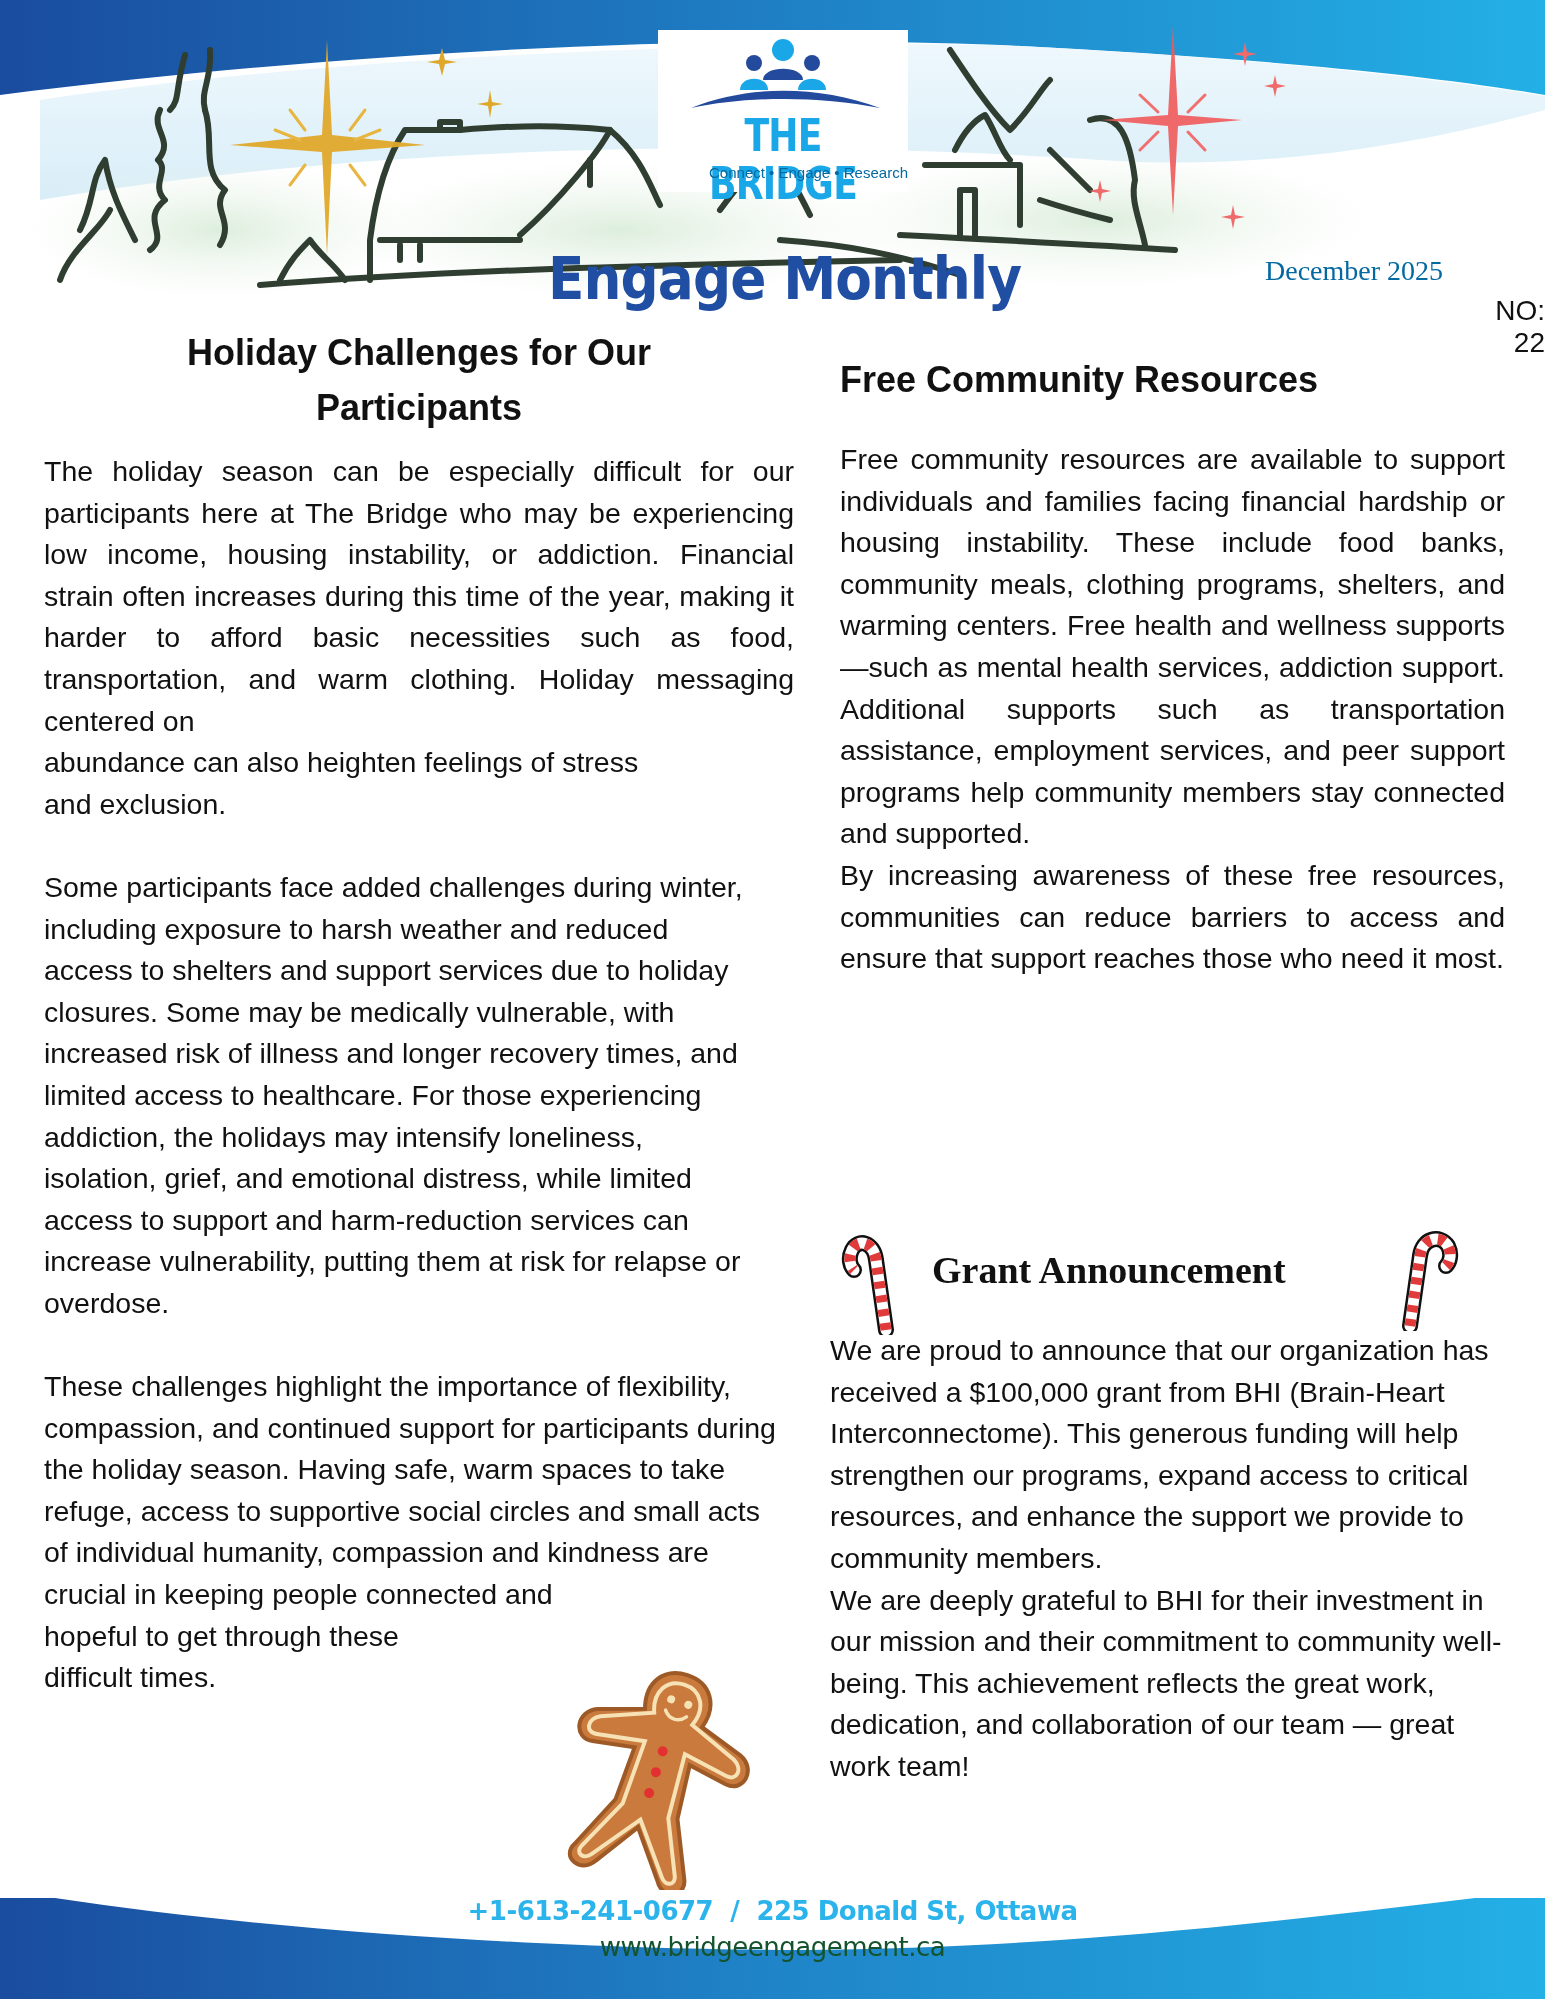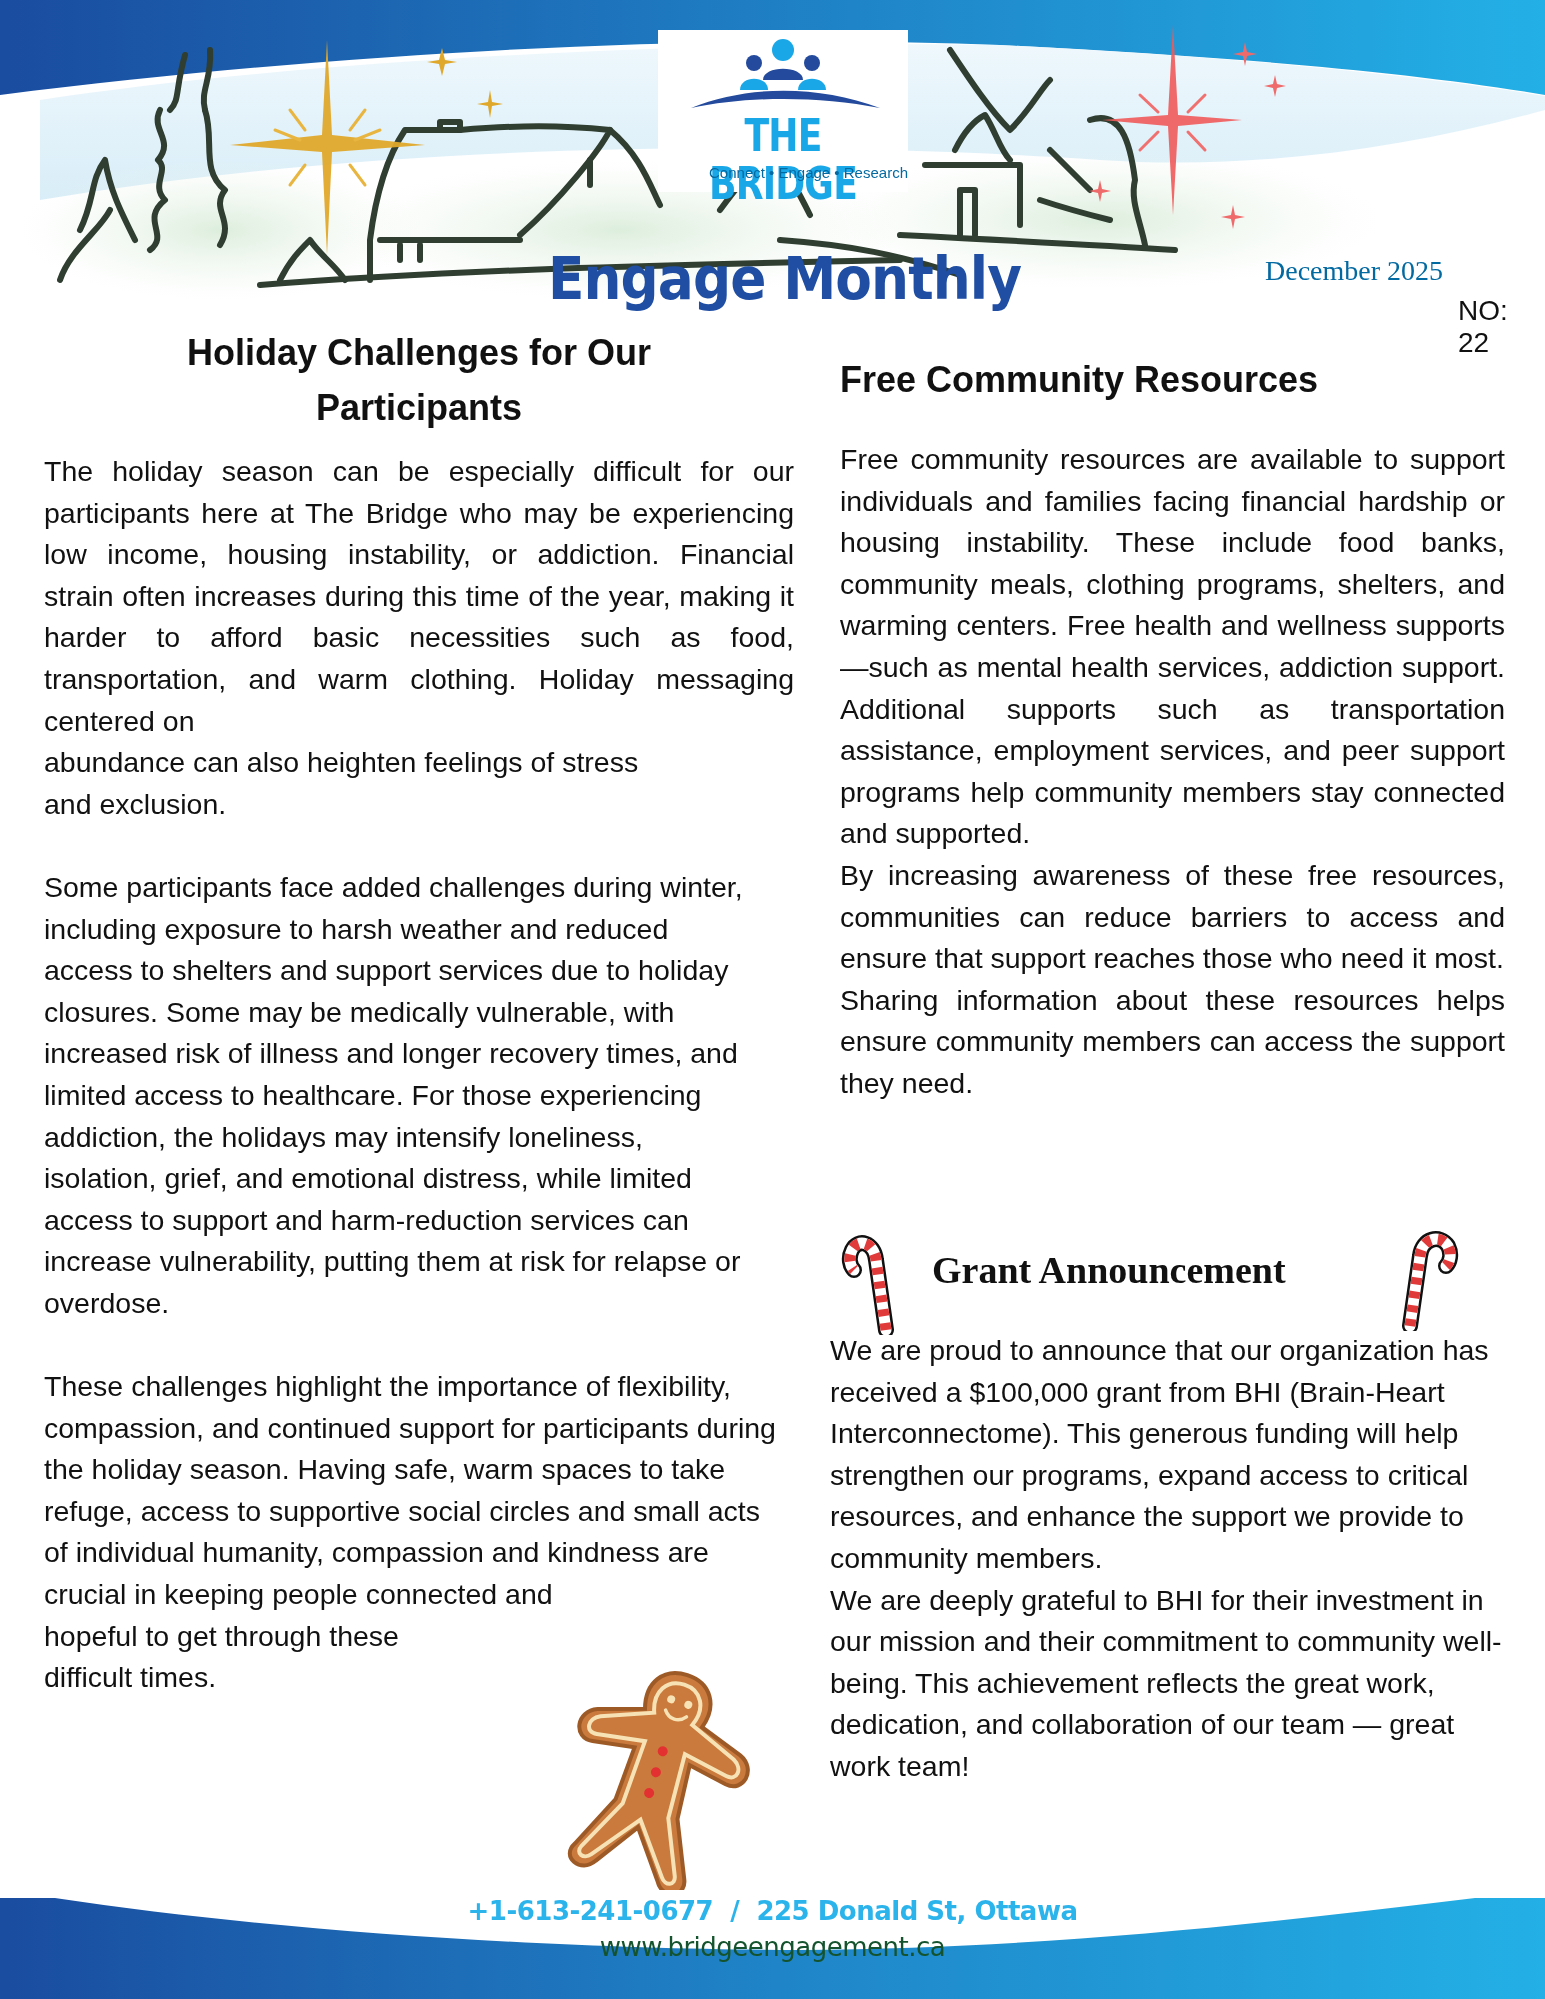--- a/index.html
+++ b/index.html
@@ -14,21 +14,21 @@
   .logo-box svg { position: absolute; left: 0; top: 0; }
   .logo-title { position: absolute; left: 0; top: 82px; width: 250px; text-align: center;
     font-family: "DejaVu Sans", sans-serif; font-weight: bold; font-size: 44px; letter-spacing: -1px;
     color: #1aa7e8; transform: scaleX(0.82); transform-origin: center; line-height: 48px; }
   .logo-tagline { position: absolute; left: 0; top: 134px; width: 250px; text-align: right;
     font-family: "Liberation Sans", sans-serif; font-size: 15px; color: #0369a1; }
 
   .masthead { position: absolute; left: 548px; top: 245px; font-family: "DejaVu Sans", sans-serif;
     font-weight: bold; font-size: 58px; color: #1f4ea3; letter-spacing: -1px; transform: scaleX(0.92); transform-origin: left center; }
   .issue-date { position: absolute; left: 1265px; top: 255px; font-family: Liberation Serif, serif; font-size: 28px; color: #0369a1; }
-  .issue-number { position: absolute; left: 1458px; top: 295px; font-family: "Liberation Sans", sans-serif; font-size: 28px; color: #111; }
+  .issue-number { position: absolute; left: 1458px; top: 295px; font-family: "Liberation Sans", sans-serif; font-size: 28px; color: #111; text-align: right; }
 
   
   .col-left { position: absolute; left: 44px; top: 325px; width: 750px; }
   .col-right { position: absolute; left: 840px; top: 352px; width: 665px; }
 
   h2.section-heading { font-family: "Liberation Sans", sans-serif; font-weight: bold; font-size: 36px; color: #111; line-height: 55px; }
   .left-heading { text-align: center; width: 670px; margin-left: 40px; }
 
   p.body-text { font-family: "Liberation Sans", sans-serif; font-size: 28.5px; line-height: 41.6px; color: #111; }
   p.justify { text-align: justify; text-align-last: left; }
@@ -179,21 +179,20 @@
     <p class="body-text">hopeful to get through these</p>
     <p class="body-text">difficult times.</p>
   </div>
 </div>
 
 <div class="col-right">
   <h2 class="section-heading">Free Community Resources</h2>
   <div class="right-body">
     <p class="body-text justify">Free community resources are available to support individuals and families facing financial hardship or housing instability. These include food banks, community meals, clothing programs, shelters, and warming centers. Free health and wellness supports—such as mental health services, addiction support. Additional supports such as transportation assistance, employment services, and peer support programs help community members stay connected and supported.</p>
     <p class="body-text justify">By increasing awareness of these free resources, communities can reduce barriers to access and ensure that support reaches those who need it most.</p>
-    <p class="body-text justify">Sharing information about these resources helps ensure community members can access the support they need.</p>
   </div>
 </div>
 
 <div class="grant-row">
   <svg class="cane-left" width="70" height="115" viewBox="0 0 70 115">
     <path d="M48 110 L38 40 C36 22 20 18 14 30 C10 38 12 46 16 50" fill="none" stroke="#111" stroke-width="16" stroke-linecap="round"></path>
     <path d="M48 110 L38 40 C36 22 20 18 14 30 C10 38 12 46 16 50" fill="none" stroke="#ffffff" stroke-width="11" stroke-linecap="round"></path>
     <path d="M48 110 L38 40 C36 22 20 18 14 30 C10 38 12 46 16 50" fill="none" stroke="#e03a3a" stroke-width="11" stroke-dasharray="7 7"></path>
   </svg>
   <div class="grant-heading">Grant Announcement</div>

